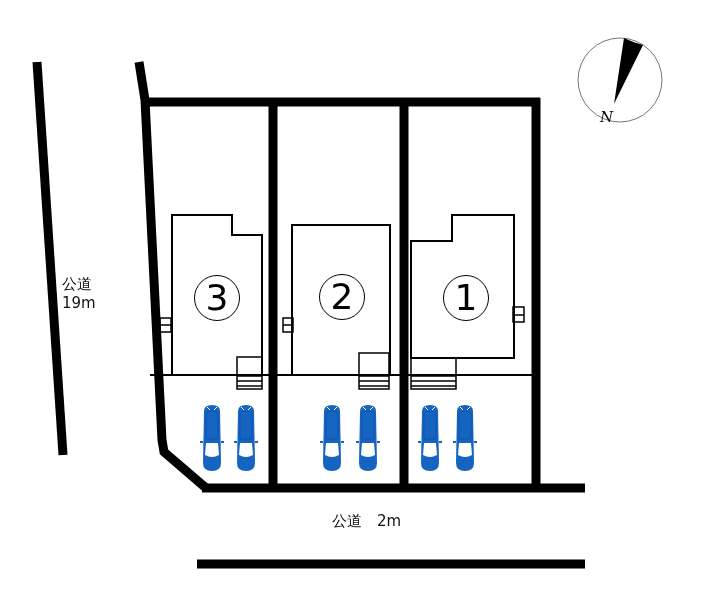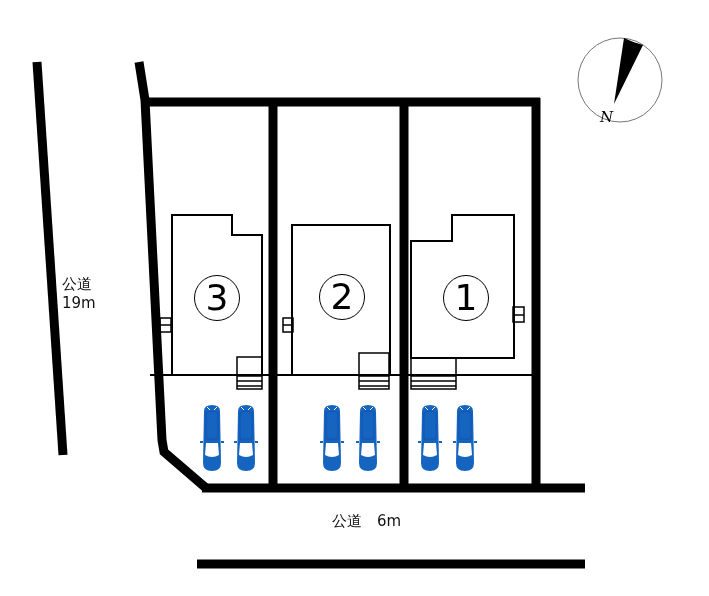--- a/index.html
+++ b/index.html
@@ -96,13 +96,13 @@
 </svg>
 
 <div class="lot-num" style="left:194px;top:275px;">3</div>
 <div class="lot-num" style="left:319px;top:274px;">2</div>
 <div class="lot-num" style="left:443px;top:275px;">1</div>
 
 <div class="road-label road-west">
   <div>公道</div>
   <div>19m</div>
 </div>
-<div class="road-label road-south">公道　6m</div>
+<div class="road-label road-south">公道　2m</div>
 
 </body></html>

